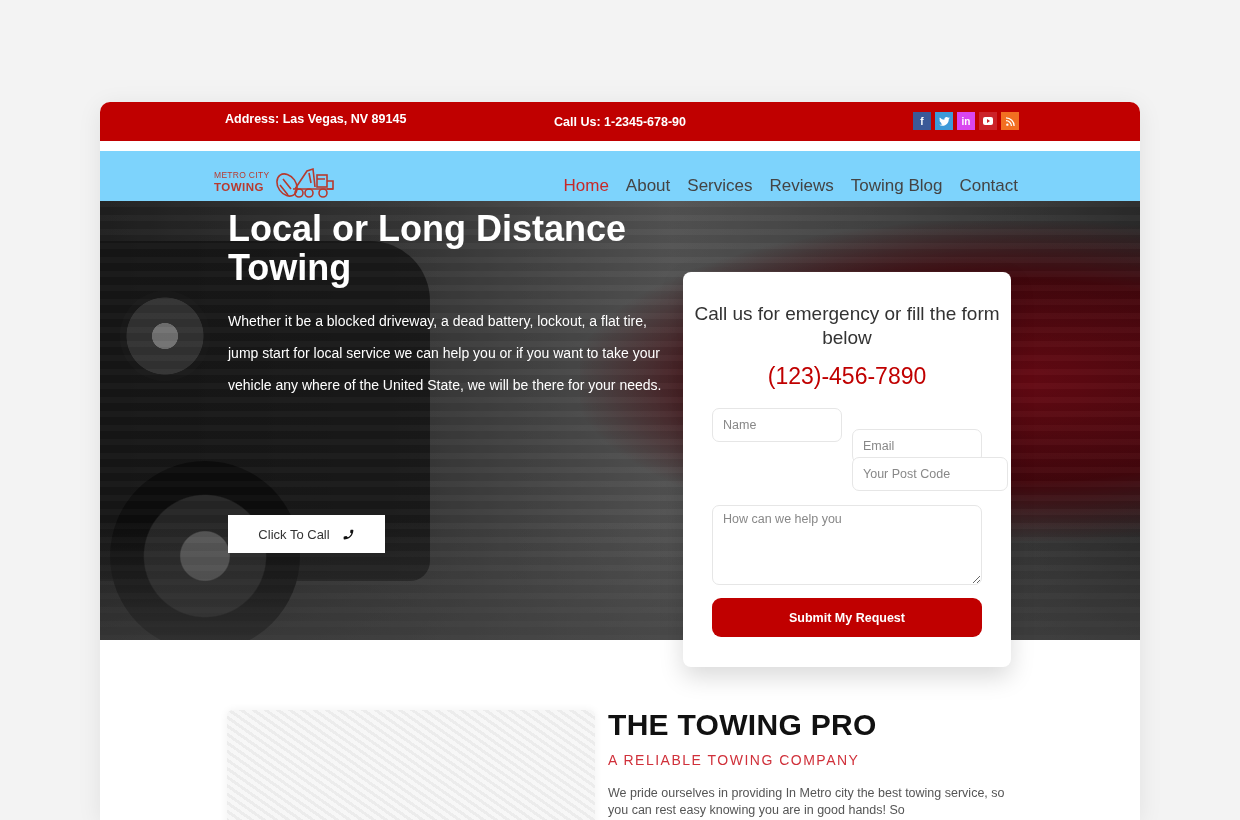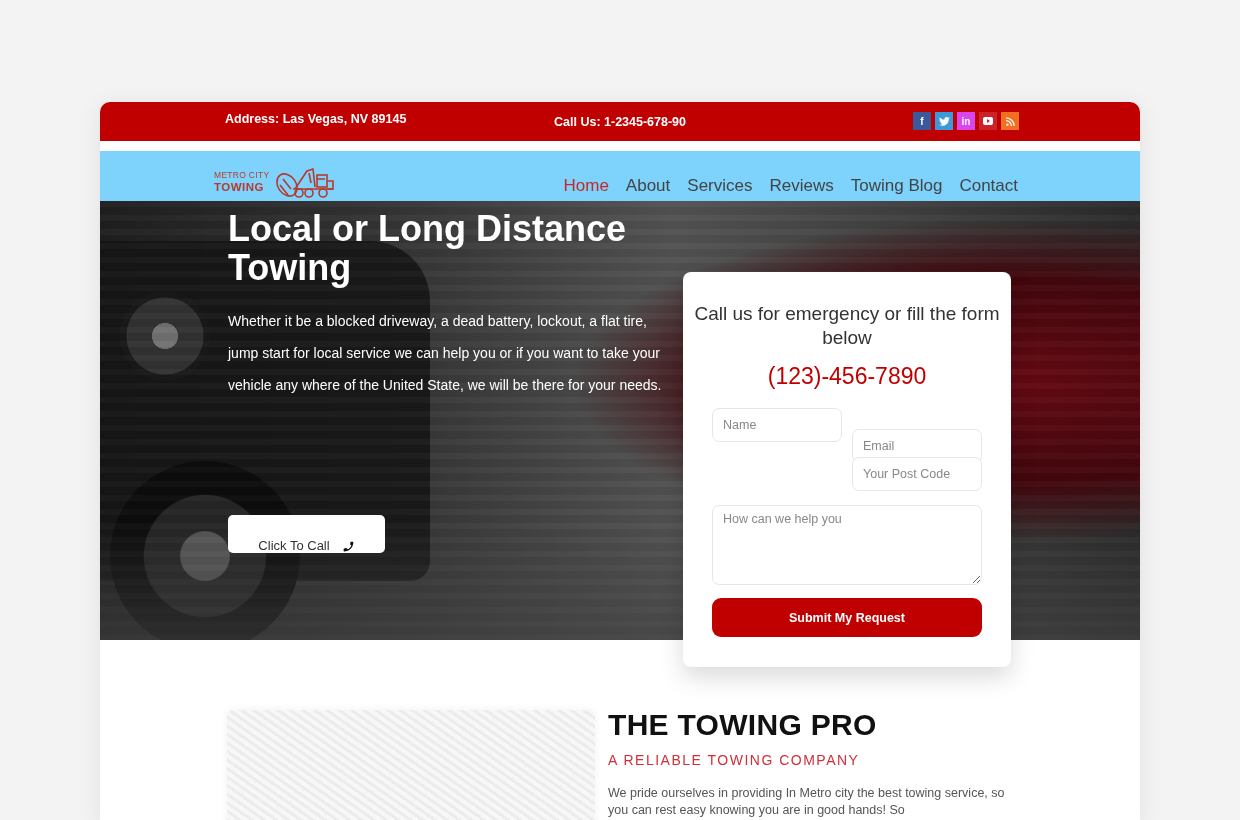--- a/index.html
+++ b/index.html
@@ -55,21 +55,21 @@
   .hero-title {
     position: absolute; left: 128px; top: 8px; width: 460px; color: #fff;
     font-size: 36px; font-weight: bold; line-height: 39px;
   }
   .hero-text {
     position: absolute; left: 128px; top: 104px; width: 440px; color: #fff;
     font-size: 14px; line-height: 32px;
   }
   .call-btn {
     position: absolute; left: 128px; top: 314px; width: 157px; height: 38px; background: #fff;
-    border-radius: 5px; display: flex; align-items: flex-end; justify-content: center; gap: 12px;
+    border-radius: 0; display: flex; align-items: center; justify-content: center; gap: 12px;
     font-size: 13px; color: #333; cursor: pointer; border: none;
   }
 
   
   .form-card {
     position: absolute; left: 583px; top: 170px; width: 328px; height: 395px; background: #fff;
     border-radius: 8px; box-shadow: 0 10px 25px rgba(0,0,0,0.15); z-index: 5;
   }
   .form-card h3 { position: absolute; left: 0; top: 30px; width: 328px; text-align: center; font-size: 19px; font-weight: normal; color: #333; line-height: 24px; }
   .form-card .phone { position: absolute; left: 0; top: 91px; width: 328px; text-align: center; color: #c00000; font-size: 23px; }
@@ -173,21 +173,21 @@
           <path fill="#111" d="M20 15.5c-1.2 0-2.4-.2-3.6-.6-.3-.1-.7 0-1 .2l-2.2 2.2c-2.8-1.4-5.1-3.8-6.6-6.6l2.2-2.2c.3-.3.4-.7.2-1C8.7 6.4 8.5 5.2 8.5 4c0-.6-.4-1-1-1H4c-.6 0-1 .4-1 1 0 9.4 7.6 17 17 17 .6 0 1-.4 1-1v-3.5c0-.6-.4-1-1-1z" transform="scale(-1,1) translate(-24,0)"></path>
         </svg>
     </button>
   </section>
 
   <div class="form-card">
     <h3>Call us for emergency or fill the form below</h3>
     <div class="phone">(123)-456-7890</div>
     <input type="text" style="left: 29px; top: 136px; width: 130px; height: 34px;" placeholder="Name">
     <input type="text" style="left: 169px; top: 136px; width: 130px; height: 34px; margin-top: 21px;" placeholder="Email">
-    <input type="text" style="left: 169px; top: 185px; width: 130px; height: 34px;" placeholder="Your Post Code">
+    <input type="text" style="left: 169px; top: 185px; width: 156px; height: 34px;" placeholder="Your Post Code">
     <textarea style="left: 29px; top: 233px; width: 270px; height: 80px;" placeholder="How can we help you"></textarea>
     <button class="submit-btn">Submit My Request</button>
   </div>
 
   <div class="about-img"></div>
   <h2 class="about-title">THE TOWING PRO</h2>
   <div class="about-sub">A RELIABLE TOWING COMPANY</div>
   <p class="about-text">We pride ourselves in providing In Metro city the best towing service, so you can rest easy knowing you are in good hands! So</p>
 </div>
 

